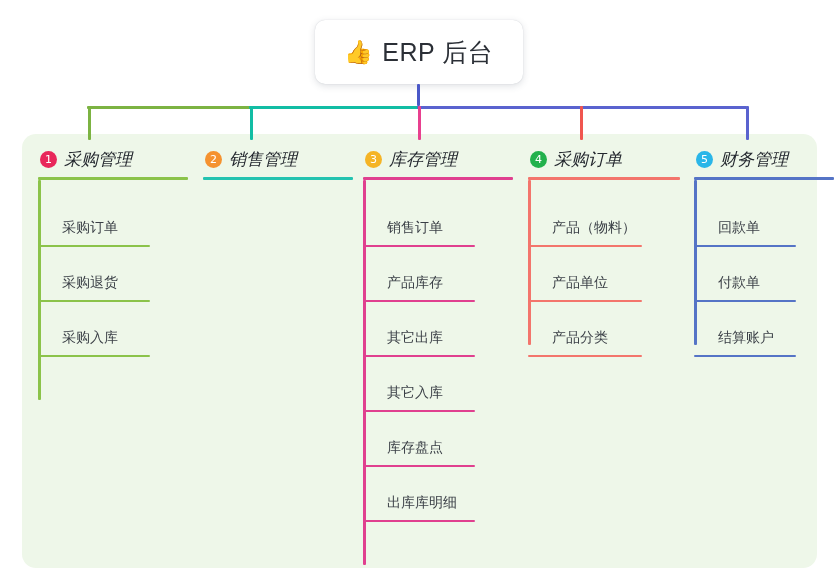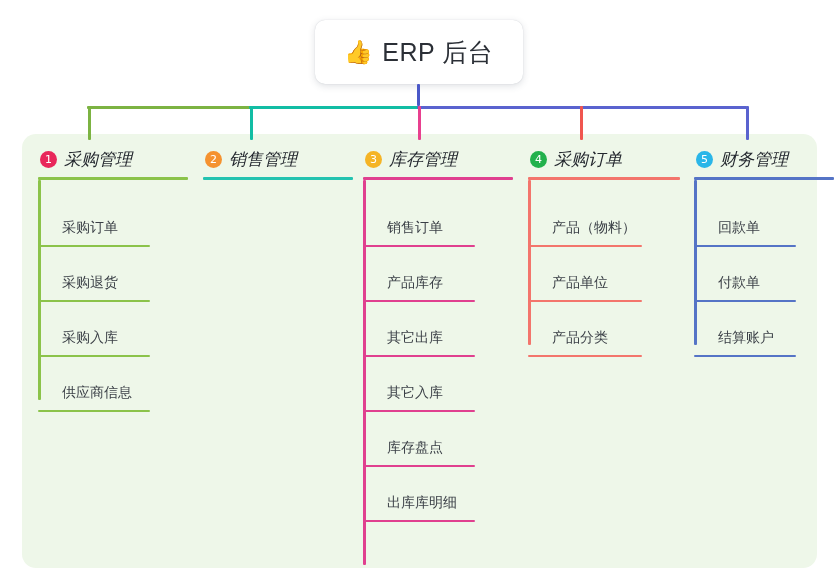--- a/index.html
+++ b/index.html
@@ -113,24 +113,20 @@
             <div class="leaf-rule" style="width: 112px; background: rgb(139, 195, 74);"></div>
           </div>
           <div class="leaf">
             <span class="leaf-label">采购退货</span>
             <div class="leaf-rule" style="width: 112px; background: rgb(139, 195, 74);"></div>
           </div>
           <div class="leaf">
             <span class="leaf-label">采购入库</span>
             <div class="leaf-rule" style="width: 112px; background: rgb(139, 195, 74);"></div>
           </div>
-          <div class="leaf">
-            <span class="leaf-label">供应商信息</span>
-            <div class="leaf-rule" style="width: 112px; background: rgb(139, 195, 74);"></div>
-          </div>
         </div>
       </div>
       <div class="col" style="left: 203px;">
         <div class="col-head">
           <span class="badge" style="background: rgb(245, 146, 47);">2</span>
           <span class="col-title">销售管理</span>
         </div>
         <div class="col-rule" style="width: 150px; background: rgb(35, 195, 176);"></div>
       </div>
       <div class="col" style="left: 363px;">

